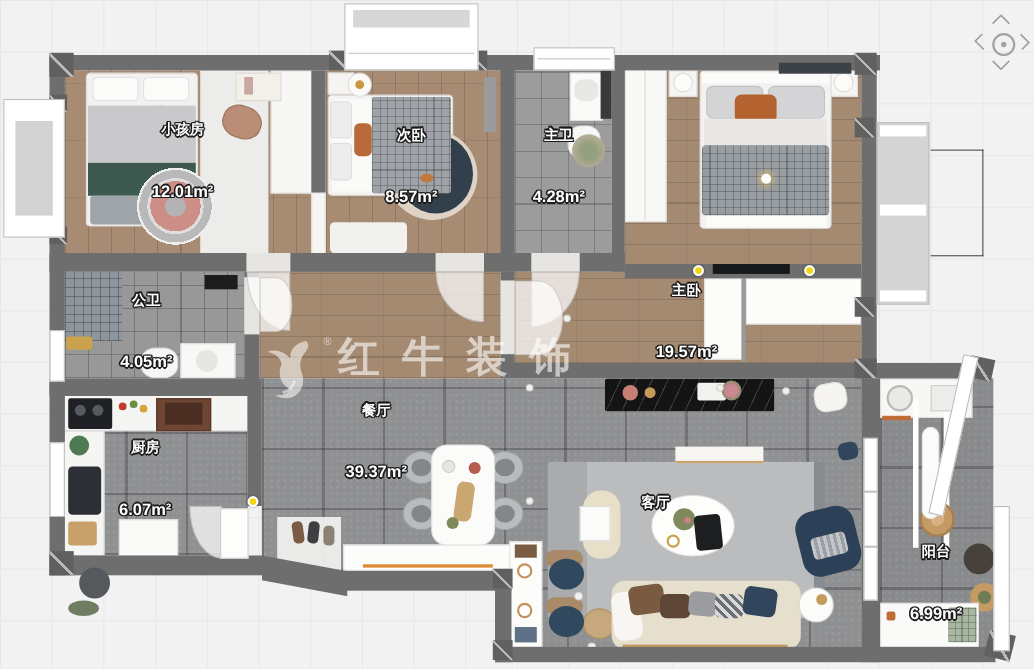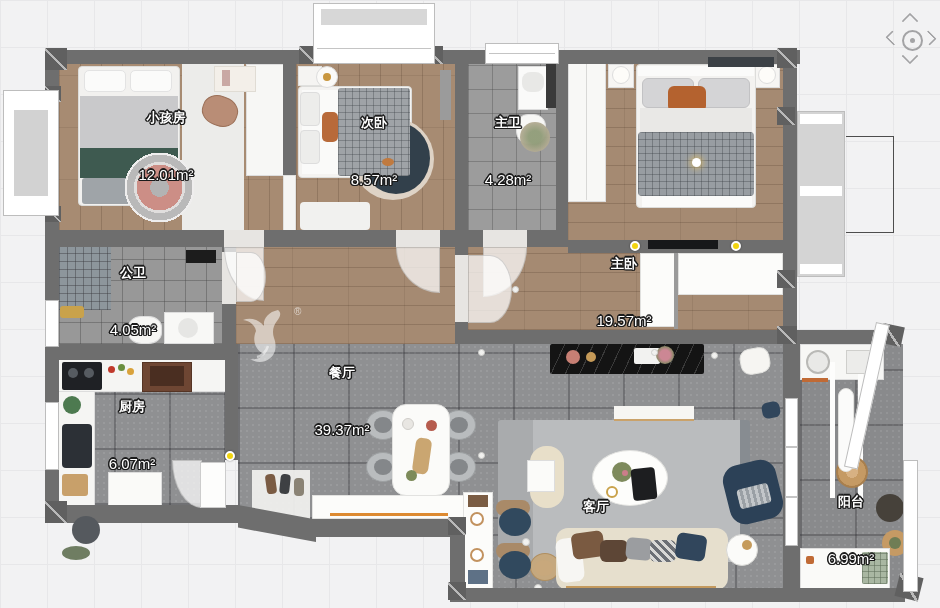--- a/index.html
+++ b/index.html
@@ -39,21 +39,21 @@
   .f2{z-index:6;}
   .f3{z-index:7;}
   .hi{z-index:15;}
   .dot-y{width:10px;height:10px;border-radius:50%;background:#f2d50f;border:2px solid #ffffff;box-shadow:0 0 2px rgba(0,0,0,.5);z-index:30;}
   .dot-w{border-radius:50%;background:#f1f1ef;border:1px solid #cfcfcc;z-index:8;}
   .dim{background:#4d4d4d;z-index:20;}
   
   .rlabel{position:absolute;transform:translate(-50%,-50%);text-align:center;z-index:50;white-space:nowrap;}
   .rname{font-size:13px;font-weight:700;color:#fff;line-height:1.25;
     text-shadow:-1.4px 0 #1b1b1b,1.4px 0 #1b1b1b,0 -1.4px #1b1b1b,0 1.4px #1b1b1b,-1px -1px #1b1b1b,1px 1px #1b1b1b,1px -1px #1b1b1b,-1px 1px #1b1b1b;}
-  .rarea{font-size:15px;font-weight:400;color:#fff;line-height:1.2;
+  .rarea{font-size:15px;font-weight:700;color:#fff;line-height:1.2;
     text-shadow:-1.4px 0 #1b1b1b,1.4px 0 #1b1b1b,0 -1.4px #1b1b1b,0 1.4px #1b1b1b,-1px -1px #1b1b1b,1px 1px #1b1b1b,1px -1px #1b1b1b,-1px 1px #1b1b1b;margin-top:40px;}
   
   .wm{position:absolute;left:238px;top:306px;display:flex;align-items:flex-start;z-index:40;pointer-events:none;}
   .wm-text{margin-left:6px;}
   .wm-title{font-size:38px;font-weight:700;letter-spacing:20px;color:rgba(255,255,255,.60);line-height:1.05;}
   .wm-sub{font-size:11px;font-weight:700;letter-spacing:5px;color:rgba(255,255,255,.55);margin-top:2px;}
   .wm-reg{font-size:10px;color:rgba(255,255,255,.6);vertical-align:top;}
   
   .pan{position:absolute;left:884px;top:8px;width:56px;height:60px;z-index:100;}
   .chev{width:10px;height:10px;border-left:2.5px solid #a3a3a5;border-top:2.5px solid #a3a3a5;border-radius:1px;}
@@ -331,20 +331,21 @@
 
   <div class="wm">
     <span style="display:inline-block;">
       <svg width="56" height="58" viewBox="0 0 56 58">
         <path d="M40 4 C30 6 25 13 26 20 C20 13 12 11 5 14 C12 15 17 19 18 25 C14 34 17 44 26 48 C23 52 18 54 12 53 C18 57 26 57 31 53 C38 48 39 40 36 32 C34 26 35 20 39 15 C42 11 44 7 40 4 Z" fill="rgba(255,255,255,0.55)"></path>
         <path d="M30 40 C28 46 24 50 19 51" stroke="rgba(255,255,255,0.5)" stroke-width="2.5" fill="none"></path>
       </svg>
     </span>
     <span class="wm-reg">®</span>
     <span class="wm-text">
+      <div class="wm-title">红牛装饰</div>
     </span>
   </div>
 
   <div class="rlabel" style="left:166px;top:147px;">
     <div class="rname">小孩房</div>
     <div class="rarea">12.01m²</div>
   </div>
   <div class="rlabel" style="left:374px;top:152px;">
     <div class="rname">次卧</div>
     <div class="rarea">8.57m²</div>
@@ -362,21 +363,21 @@
     <div class="rarea">4.05m²</div>
   </div>
   <div class="rlabel" style="left:132px;top:436px;">
     <div class="rname">厨房</div>
     <div class="rarea">6.07m²</div>
   </div>
   <div class="rlabel" style="left:342px;top:402px;">
     <div class="rname">餐厅</div>
     <div class="rarea">39.37m²</div>
   </div>
-  <div class="rlabel" style="left:596px;top:507px;">
+  <div class="rlabel" style="left:596px;top:457px;">
     <div class="rname">客厅</div>
   </div>
   <div class="rlabel" style="left:851px;top:531px;">
     <div class="rname">阳台</div>
     <div class="rarea">6.99m²</div>
   </div>
 
   <div class="pan">
     <div class="pan-btn" style="left:19px;top:4px;">
       <div class="chev" style="transform:rotate(45deg);margin-top:4px;"></div>

